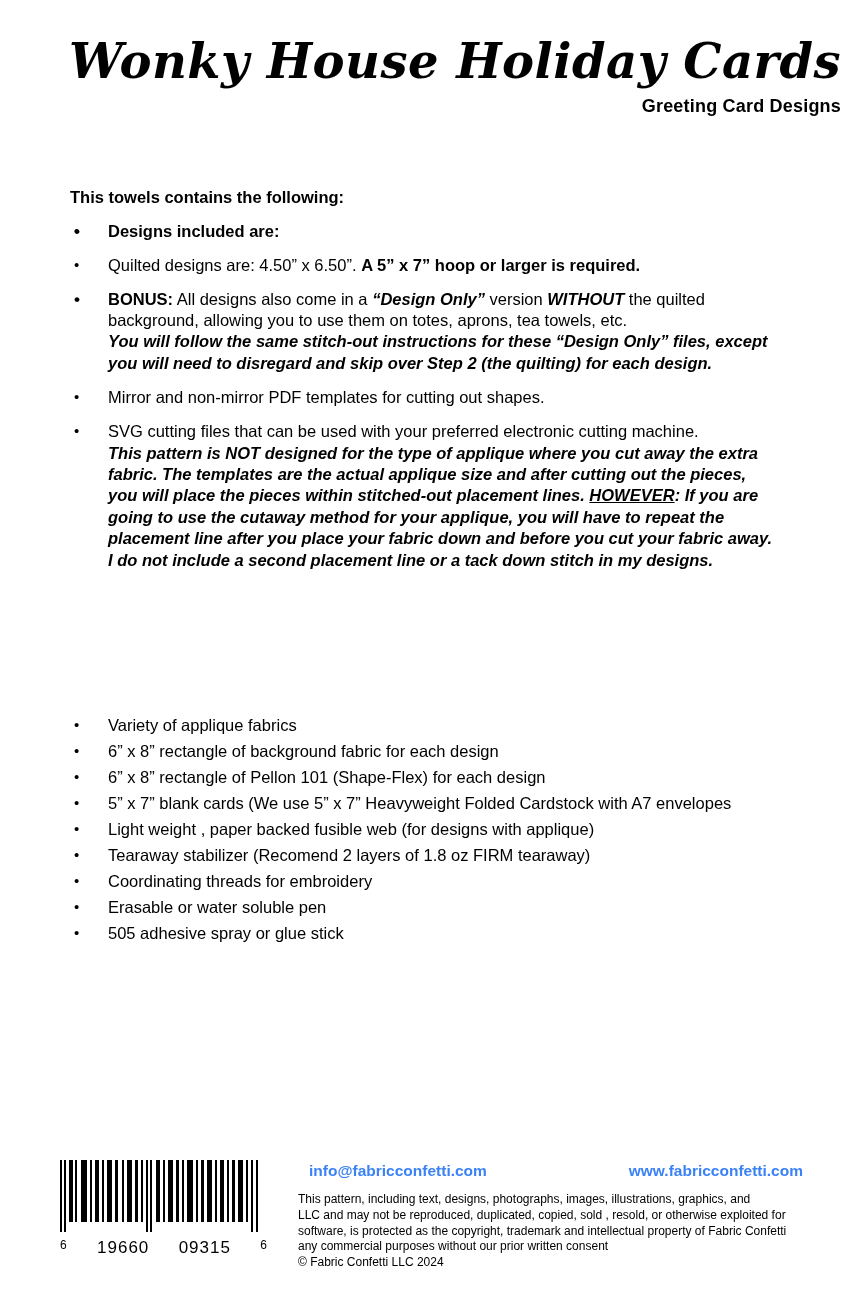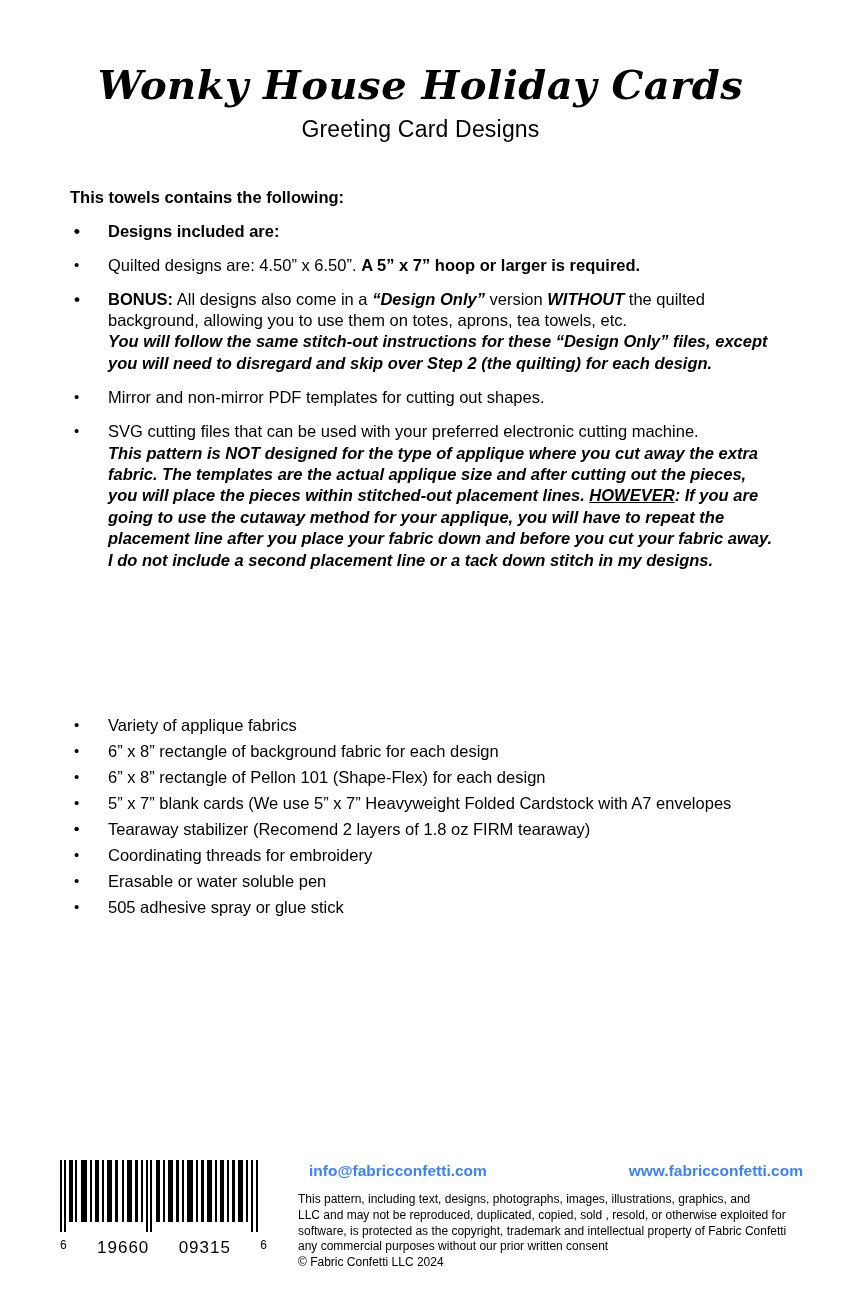--- a/index.html
+++ b/index.html
@@ -16,33 +16,33 @@
     overflow: hidden;
   }
   .page {
     position: relative;
     width: 841px;
     height: 1300px;
   }
 
   
   .title {
-    text-align: center;
+    text-align: right;
     font-family: "DejaVu Serif", serif;
     font-style: italic;
     font-weight: bold;
-    font-size: 40px;
+    font-size: 48px;
     letter-spacing: 0.5px;
-    padding-top: 64px;
+    padding-top: 36px;
     line-height: 1.05;
   }
   .subtitle {
-    text-align: center;
-    font-size: 23px;
-    font-weight: 400;
+    text-align: right;
+    font-size: 18px;
+    font-weight: 700;
     padding-top: 10px;
     letter-spacing: 0.2px;
   }
 
   
   .content {
     position: absolute;
     left: 70px;
     top: 188px;
     width: 710px;
@@ -226,20 +226,21 @@
       <li>
         <span class="dot">•</span>
         <span>6” x 8” rectangle of Pellon 101 (Shape-Flex) for each design</span>
       </li>
       <li>
         <span class="dot">•</span>
         <span>5” x 7”  blank cards (We use 5” x 7” Heavyweight Folded Cardstock with A7 envelopes</span>
       </li>
       <li>
         <span class="dot">•</span>
+        <span>Light weight , paper backed fusible web (for designs with applique)</span>
       </li>
       <li>
         <span class="dot">•</span>
         <span>Tearaway stabilizer (Recomend 2 layers of 1.8 oz FIRM tearaway)</span>
       </li>
       <li>
         <span class="dot">•</span>
         <span>Coordinating threads for embroidery</span>
       </li>
       <li>

